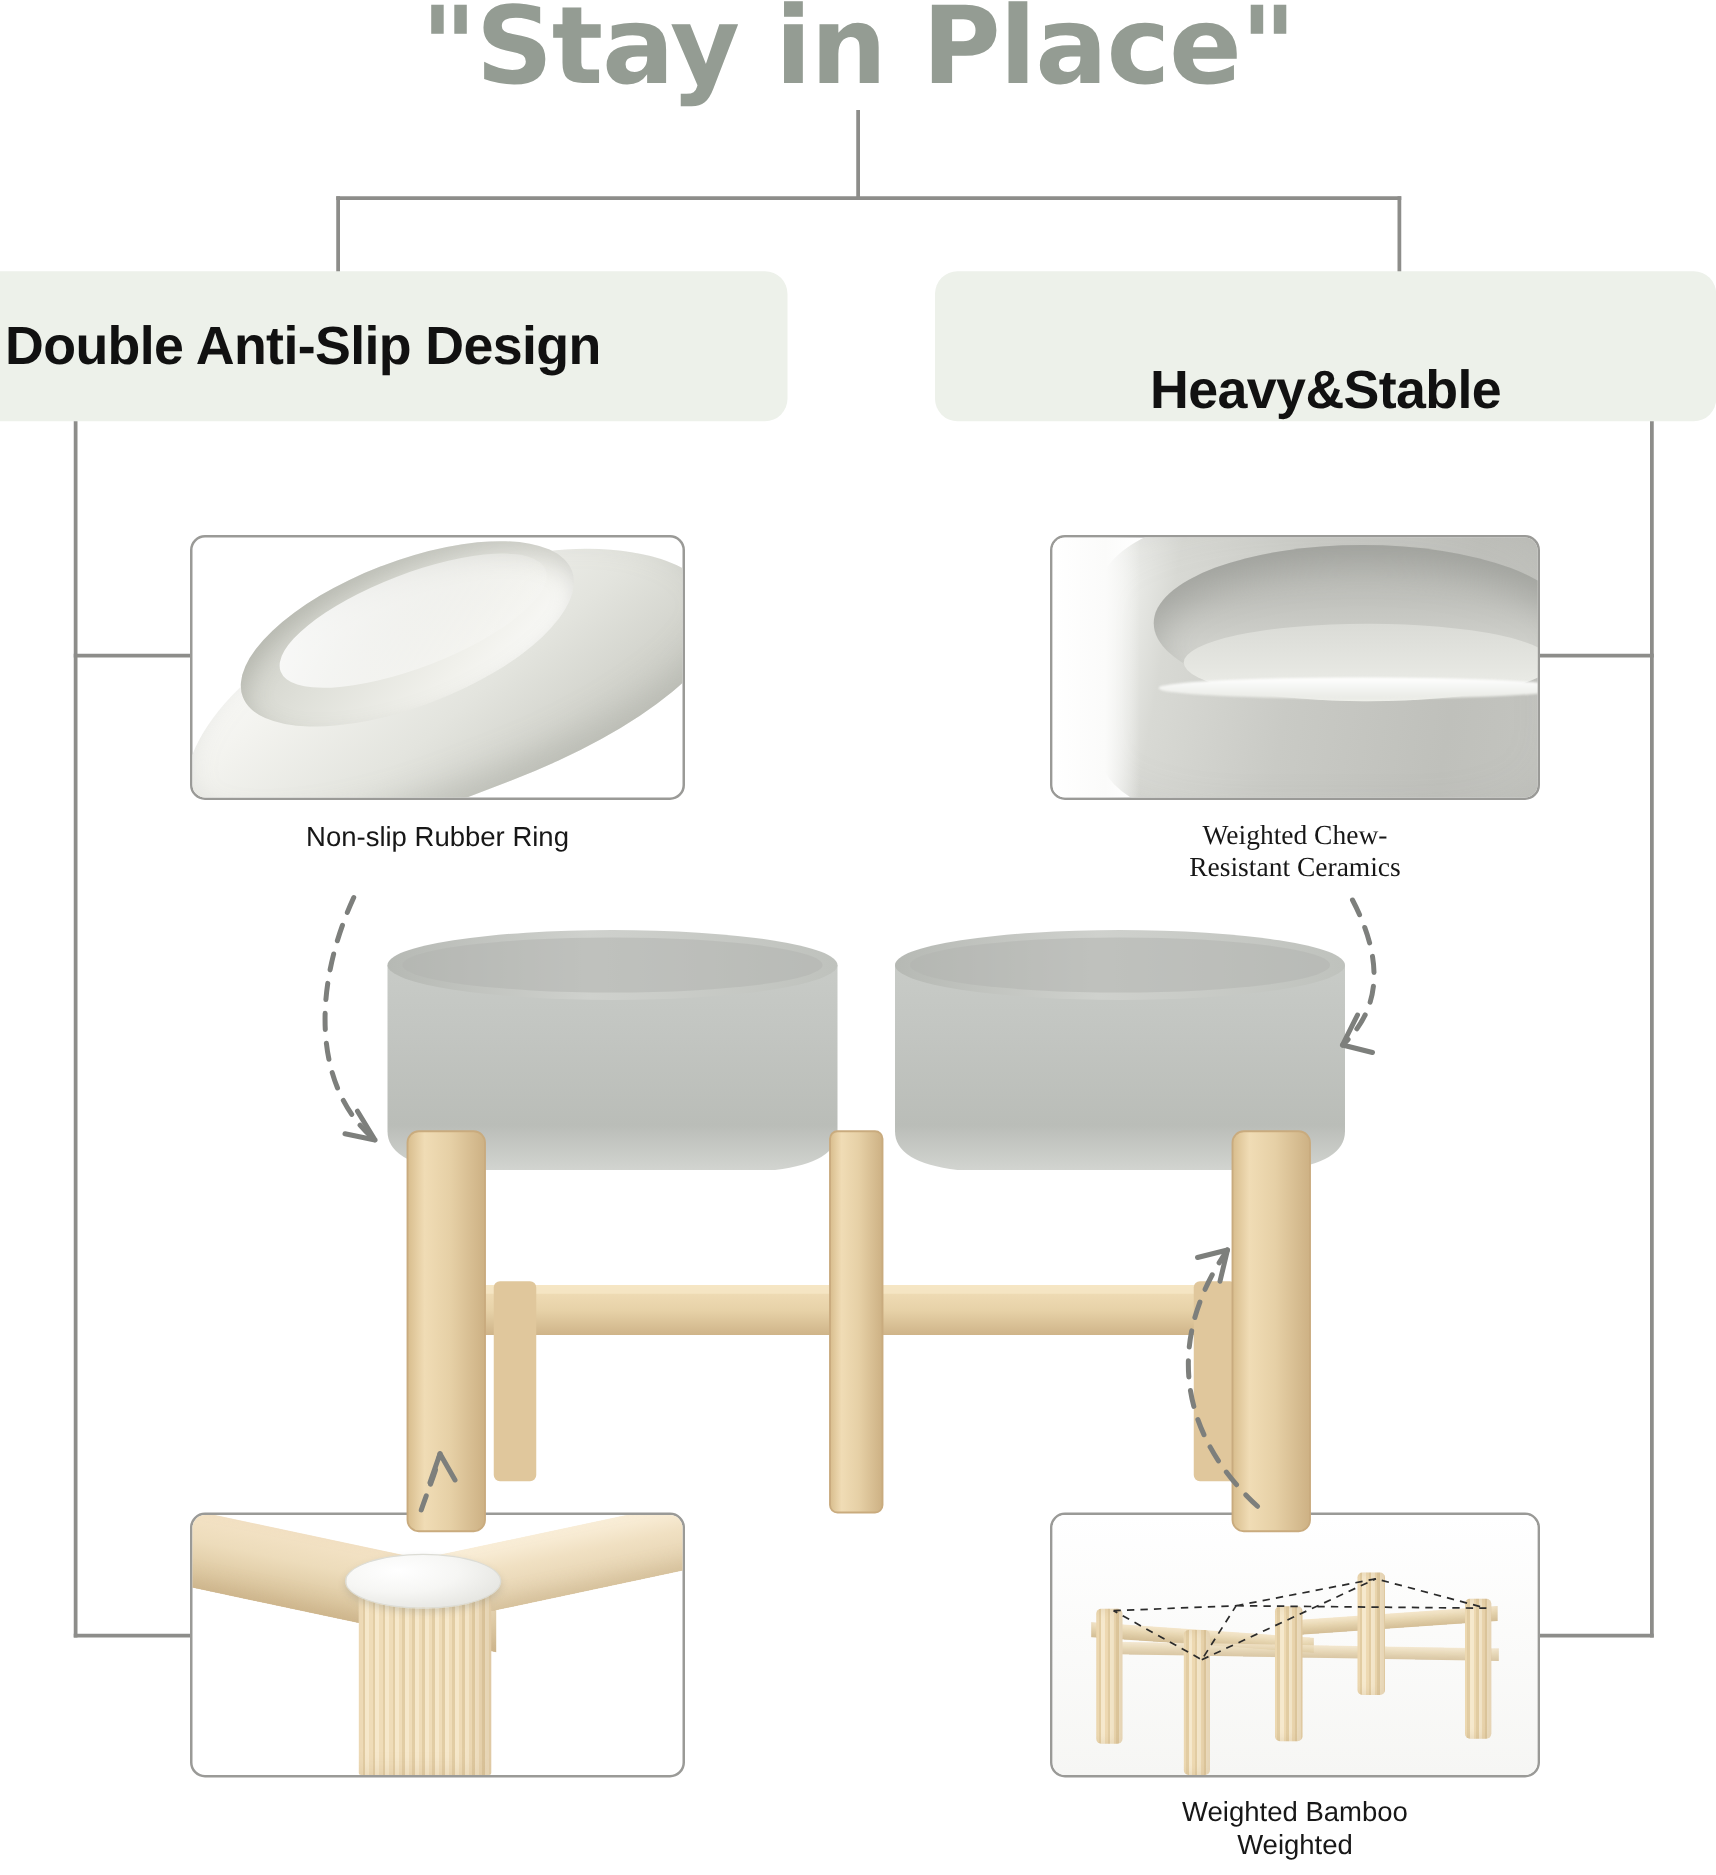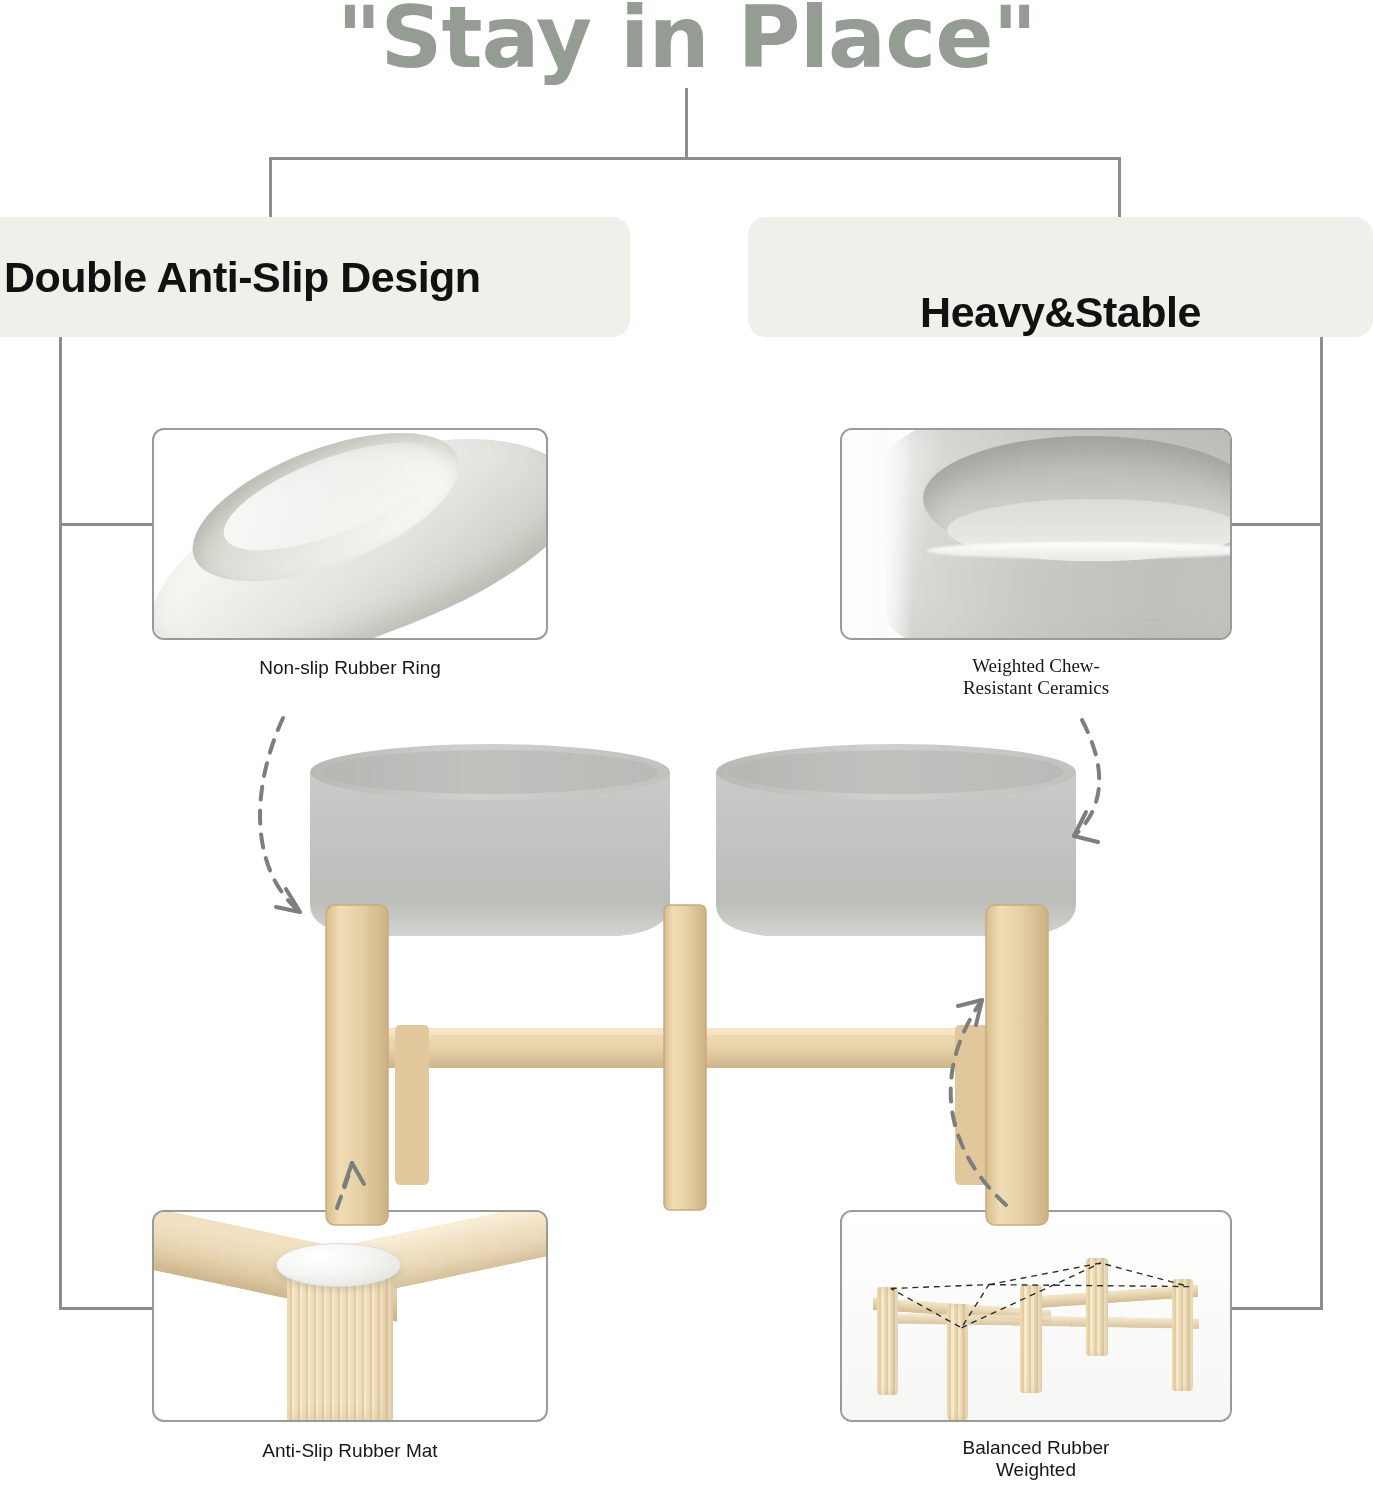--- a/index.html
+++ b/index.html
@@ -52,21 +52,21 @@
     position:absolute;
     border:2px solid #9a9a97;
     border-radius:12px;
     overflow:hidden;
     background:#ffffff;
   }
   .cap {
     position:absolute;
     text-align:center;
     font-family:"Liberation Sans", sans-serif;
-    font-size:19px;
+    font-size:22px;
     color:#171717;
     line-height:1.18;
   }
 
   
   .ph { position:absolute; inset:0; }
 
   
   .rim-outer{
     position:absolute; left:-6%; top:16%; width:116%; height:84%;
@@ -216,21 +216,20 @@
   </div>
 
   <div class="frame" style="left:152px; top:1210px; width:396px; height:212px;">
     <div class="ph">
       <div class="bm-rail-a"></div>
       <div class="bm-rail-b"></div>
       <div class="bm-leg"></div>
       <div class="bm-pad"></div>
     </div>
   </div>
-  <div class="cap" style="left:152px; top:1440px; width:396px;">Anti-Slip Rubber Mat</div>
 
   <div class="frame" style="left:840px; top:1210px; width:392px; height:212px;">
     <div class="ph bs-bg">
 
       <div class="bs-rail" style="left:8%;  top:44%; width:46%; height:6%; transform:skewY(4deg);"></div>
       <div class="bs-rail" style="left:46%; top:38%; width:46%; height:6%; transform:skewY(-4deg);"></div>
       <div class="bs-rail" style="left:10%; top:50%; width:82%; height:5%; transform:skewY(1deg); opacity:.85;"></div>
 
       <div class="bs-leg" style="left:9%;  top:36%;  width:5.5%; height:52%;"></div>
       <div class="bs-leg" style="left:27%; top:44%;  width:5.5%; height:56%;"></div>
@@ -239,21 +238,21 @@
       <div class="bs-leg" style="left:85%; top:32%;  width:5.5%; height:54%;"></div>
 
       <svg viewBox="0 0 392 212" style="position:absolute;inset:0;width:100%;height:100%;">
         <polyline points="48,78 148,74 120,118 48,78" fill="none" stroke="#2b2b2b" stroke-width="1.4" stroke-dasharray="6 5"></polyline>
         <polyline points="148,74 262,52 352,76 148,74" fill="none" stroke="#2b2b2b" stroke-width="1.4" stroke-dasharray="6 5"></polyline>
         <line x1="120" y1="118" x2="262" y2="52" stroke="#2b2b2b" stroke-width="1.4" stroke-dasharray="6 5"></line>
       </svg>
     </div>
   </div>
   <div class="cap" style="left:840px; top:1437px; width:392px;">
-    <span>Balanced Rubber</span><br>
+    <span>Weighted Bamboo</span><br>
     <span>Weighted</span>
   </div>
 
   <svg viewBox="0 0 1373 1500" style="position:absolute;inset:0;width:1373px;height:1500px;pointer-events:none;">
     <defs>
       <linearGradient id="bowlG" x1="0" y1="0" x2="0" y2="1">
         <stop offset="0%" stop-color="#c8cbc7"></stop>
         <stop offset="35%" stop-color="#c2c5c1"></stop>
         <stop offset="78%" stop-color="#babdb8"></stop>
         <stop offset="100%" stop-color="#d2d4d0"></stop>

